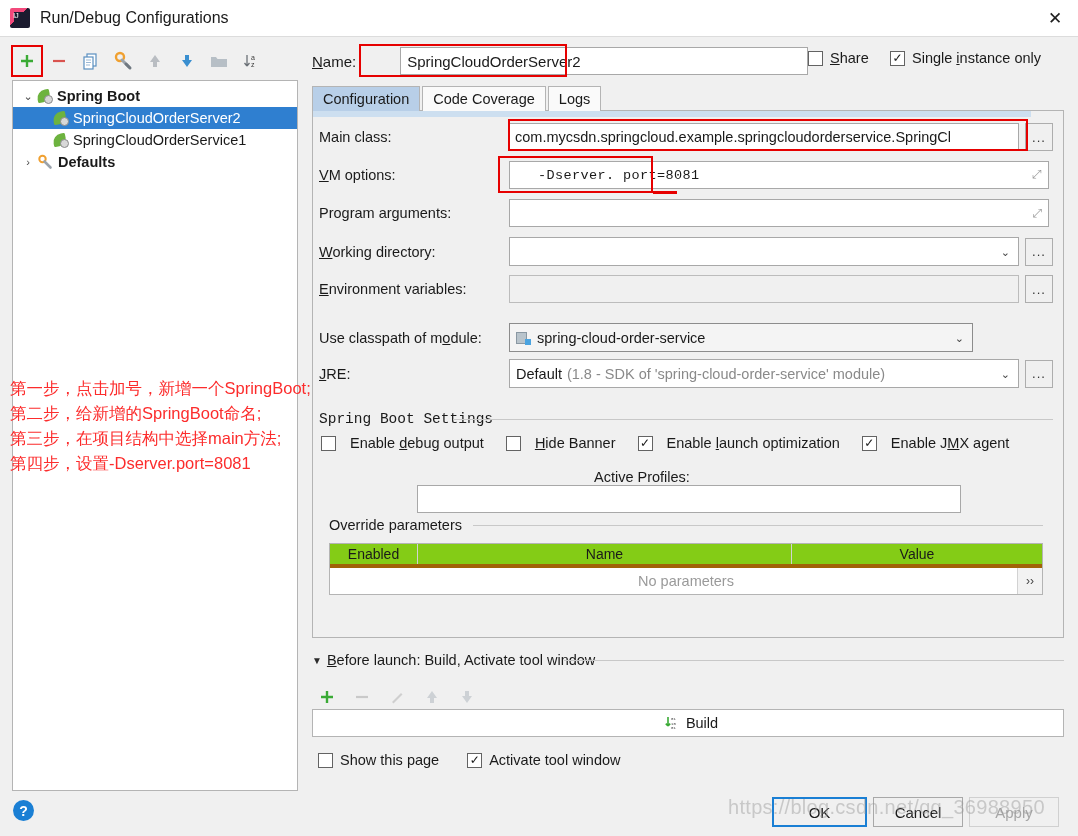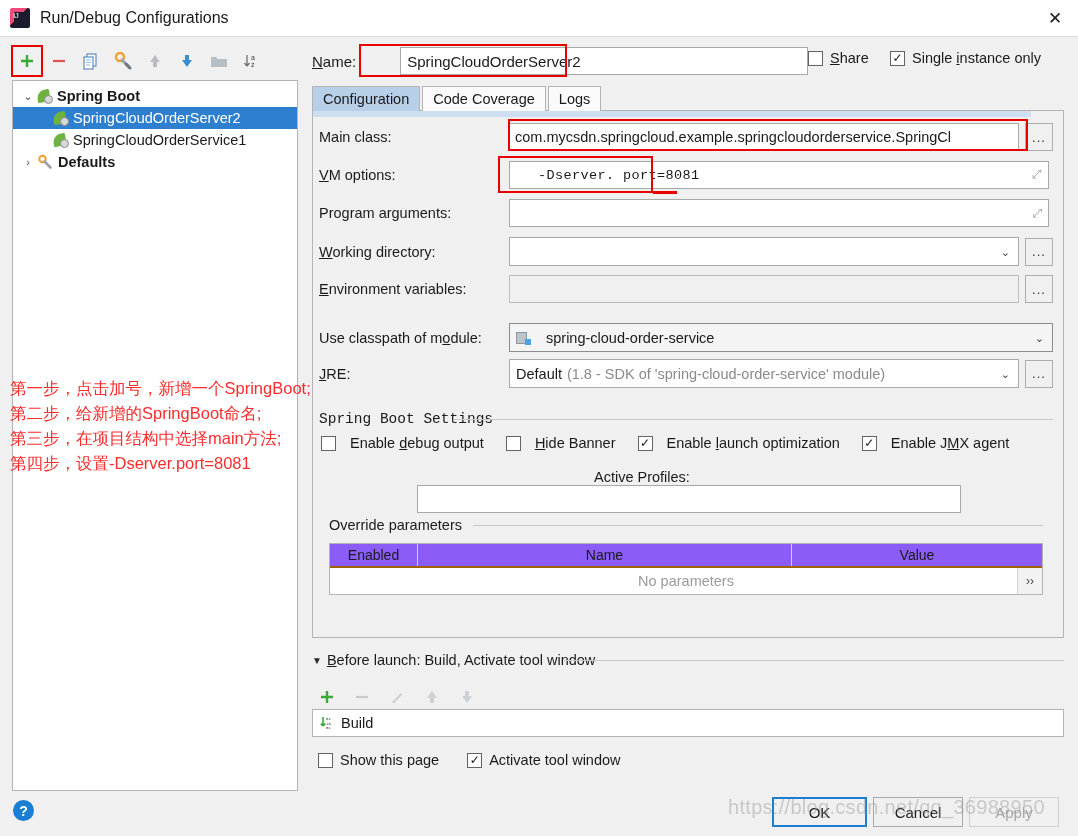--- a/index.html
+++ b/index.html
@@ -172,21 +172,21 @@
     position:absolute; left:340px; top:80px; width:24px; height:3px;
     background:#e60000; z-index:4; pointer-events:none;
   }
 
   
   .grouptitle{ position:absolute; font-size:14.5px; background:#f0f0f0; padding-right:6px; }
   .groupline{ position:absolute; height:1px; background:#c8c8c8; }
 
   
   .tbl{ position:absolute; border:1px solid #b4b4b4; background:#fff; }
-  .tbl-head{ display:flex; height:24px; background:#8b5cf6; border-bottom:2px solid #a16207;align-items:flex-end; }
+  .tbl-head{ display:flex; height:24px; background:#84cc16; border-bottom:4px solid #a16207;align-items:flex-end; }
   .th{
     display:flex;align-items:center;justify-content:center;font-size:14px;
     border-right:1px solid #d2d2d2; height:100%;
   }
   .tbl-body{ height:26px; display:flex; align-items:center; justify-content:center;
     color:#9a9a9a; font-size:14.5px; position:relative; }
   .tbl-more{
     position:absolute; right:0; top:0; width:25px; height:100%;
     border-left:1px solid #d2d2d2; background:#f2f2f2;
     display:flex;align-items:center;justify-content:center;font-size:12px;color:#444;
@@ -194,20 +194,21 @@
 
   
   .bl-title{ position:absolute; left:312px; top:652px; font-size:14.5px; display:flex; align-items:center; gap:5px; }
   .tri{ font-size:10px; color:#2b2b2b; }
   .bl-line{ position:absolute; left:564px; top:660px; width:500px; height:1px; background:#c8c8c8; }
   .bl-toolbar{ position:absolute; left:312px; top:682px; display:flex; align-items:center; gap:5px; }
   .bl-list{
     position:absolute; left:312px; top:709px; width:752px; height:28px;
     background:#fff; border:1px solid #b4b4b4; display:flex; align-items:center; padding-left:6px;
     font-size:14.5px;
+    justify-content:center;
   }
   .build-icon{ width:16px;height:16px;flex:0 0 16px;margin-right:6px;position:relative; }
   .bl-checks{ position:absolute; left:318px; top:752px; display:flex; align-items:center; gap:28px; }
 
   
   .helpbtn{
     position:absolute; left:13px; top:800px; width:21px; height:21px; border-radius:50%;
     background:#1a7fd4; color:#fff; font-size:14px; display:flex; align-items:center;
     justify-content:center; font-weight:bold; cursor:default;
   }
@@ -405,21 +406,21 @@
   <div class="frow" style="left:6px; top:164px; width:740px;">
     <span class="flabel" style="width:190px;"><u>E</u>nvironment variables:</span>
     <div class="field disabled" style="width:510px;">
       <span></span>
     </div>
     <div class="btn3">...</div>
   </div>
 
   <div class="frow" style="left:6px; top:212px; width:740px;">
     <span class="flabel" style="width:190px;">Use classpath of m<u>o</u>dule:</span>
-    <div class="combo" style="width:544px;gap:9px;">
+    <div class="combo" style="width:464px;">
       <span class="mod-icon">
           <i class="b1"></i>
           <i class="b2"></i>
         </span>
       <span>spring-cloud-order-service</span>
       <span class="caret">⌄</span>
     </div>
   </div>
 
   <div class="frow" style="left:6px; top:248px; width:740px;">

